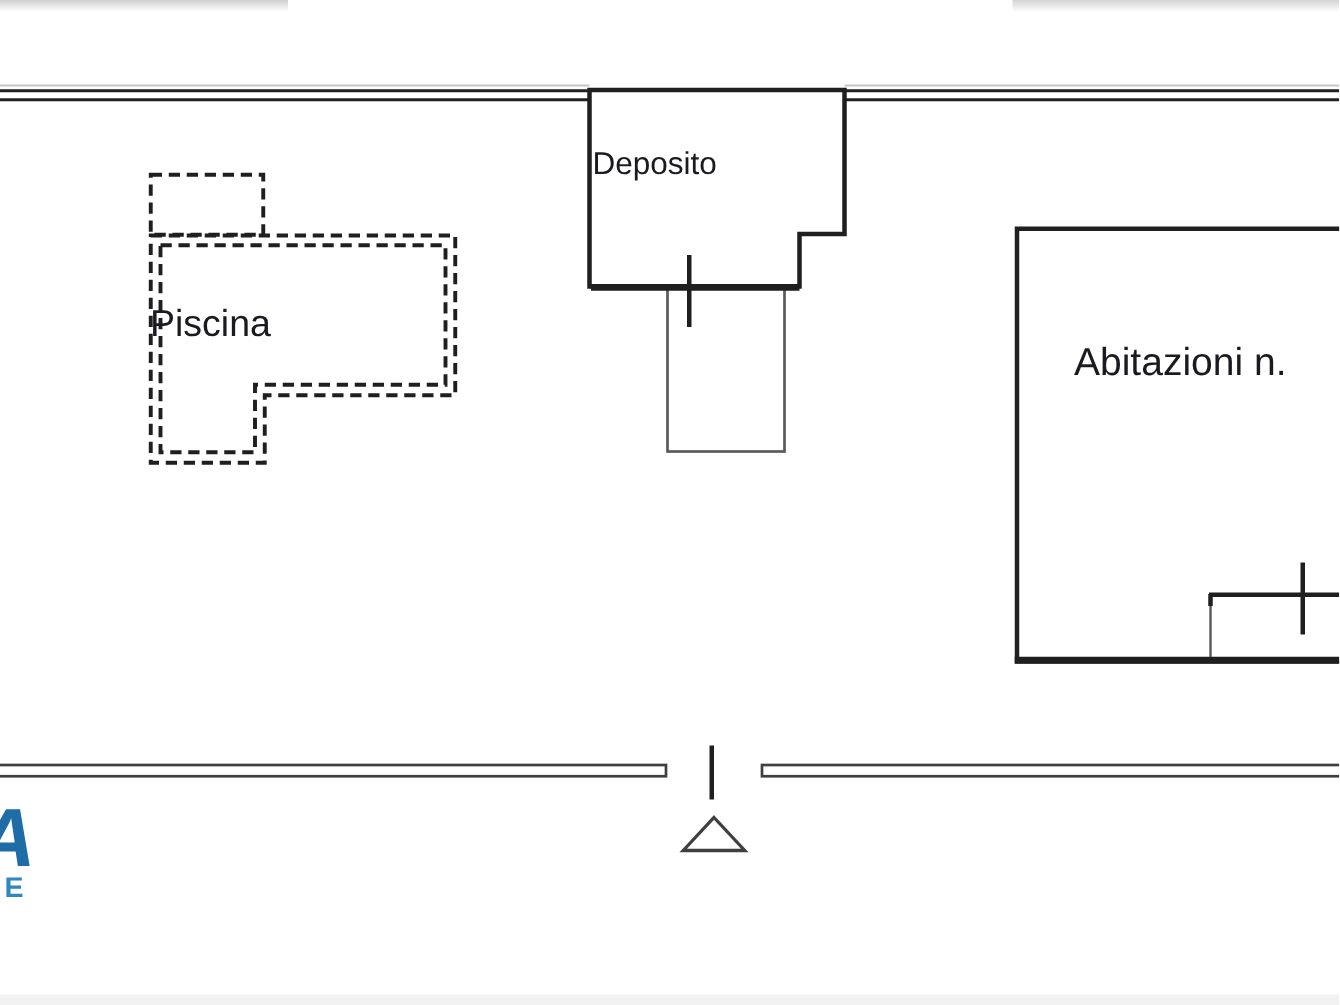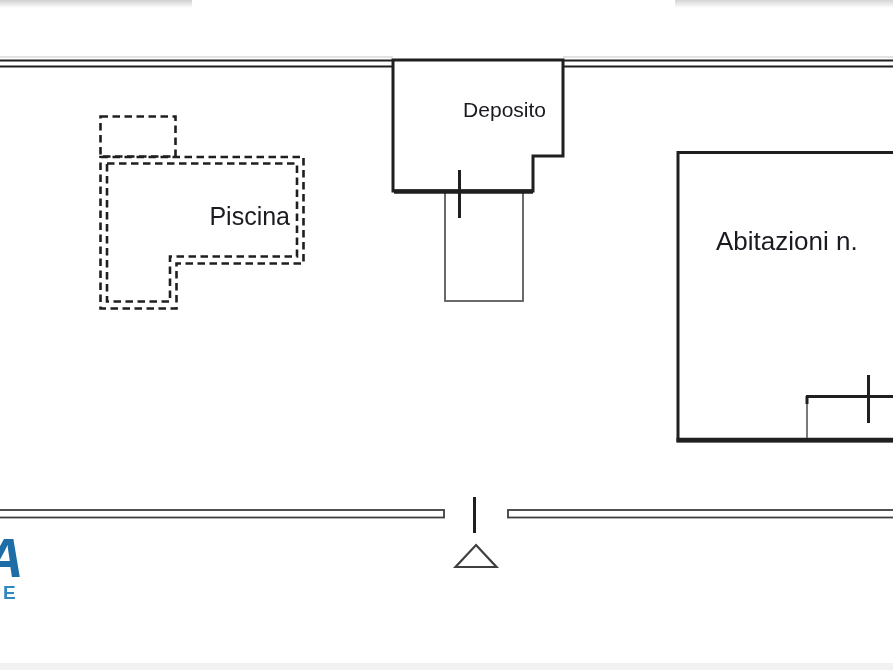--- a/index.html
+++ b/index.html
@@ -22,22 +22,22 @@
   .thinln  { stroke:var(--thin,#5a5a5a); stroke-width:1.6; fill:none; }
   .dash    { stroke:var(--wall,#1f1f1f); stroke-width:2.6; fill:none; stroke-dasharray:7.5 4.5; }
   .fence   { stroke:var(--fence,#3f3f3f); stroke-width:1.8; fill:#ffffff; }
   .tri     { stroke:var(--fence,#3f3f3f); stroke-width:2.2; fill:#ffffff; }
 
   
   .label {
     position:absolute; color:var(--text,#1a1a20);
     line-height:1.15; white-space:nowrap;
   }
-  .label-piscina   { left:100px; top:202px; width:190px; text-align:right; font-size:25px; }
-  .label-deposito  { left:395px; top:98px;  width:151px; text-align:right; font-size:21px; }
+  .label-piscina   { left:100px; top:202px; width:190px; text-align:left; font-size:25px; }
+  .label-deposito  { left:395px; top:98px;  width:151px; text-align:left; font-size:21px; }
   .label-abitazioni{ left:716px; top:227px; font-size:26px;text-align:center; }
 
   
   .strip-top-left {
     position:absolute; left:0; top:0; width:192px; height:8px;
     background:linear-gradient(to bottom, #cfcfcf, rgba(255,255,255,0));
   }
   .strip-top-right {
     position:absolute; right:0; top:0; width:218px; height:8px;
     background:linear-gradient(to bottom, #d4d4d4, rgba(255,255,255,0));

